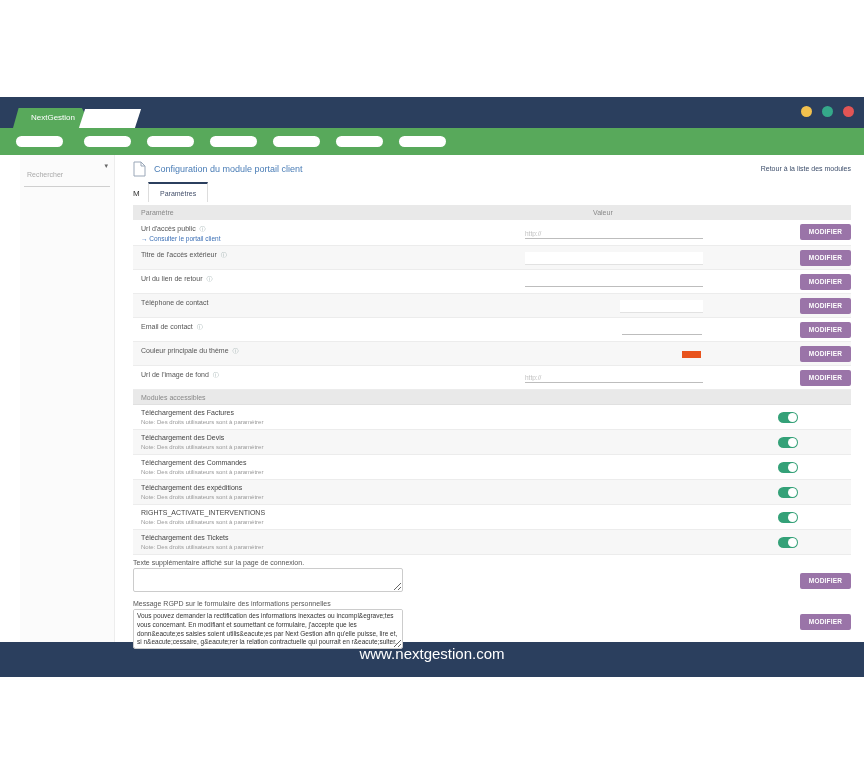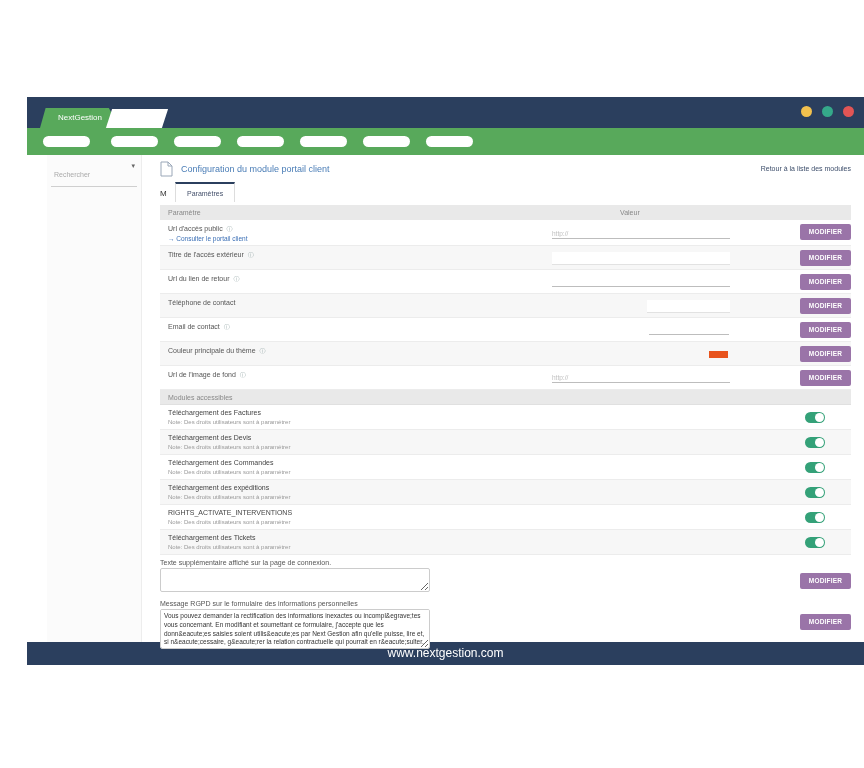--- a/index.html
+++ b/index.html
@@ -1,17 +1,17 @@
 <!DOCTYPE html>
 <html><head>
 <meta charset="utf-8">
 <style>
   * { margin:0; padding:0; box-sizing:border-box; }
   html,body { width:864px; height:768px; background:#ffffff; font-family:"Liberation Sans", sans-serif; overflow:hidden; }
-  .mockup { position:absolute; top:97px; left:0; width:864px;padding-left:27px; }
+  .mockup { position:absolute; top:97px; left:0; width:864px; }
 
   
   .topbar { height:31px; background:#2b3f5e; position:relative; }
   .brand-tab { position:absolute; left:13px; top:11px; width:80px; height:20px; background:#58a95b;
     clip-path:polygon(7% 0, 86% 0, 100% 100%, 0 100%); color:#fff; font-size:8px; line-height:20px; text-align:center; }
   .white-shape { position:absolute; left:82px; top:12px; width:56px; height:19px; background:#fff; transform:skewX(-18deg); }
   .dots { position:absolute; right:10px; top:9px; display:flex; gap:10px; }
   .dot { width:11px; height:11px; border-radius:50%; }
 
   
@@ -74,21 +74,21 @@
   .toggle.on .knob { left:auto; right:1px; }
 
   .free-section { position:relative; margin-top:4px; }
   .free-label { font-size:7px; color:#555; margin:3px 0 2px 0; }
   .free-ta { width:270px; border:1px solid #ccc; border-radius:2px; font-size:6.5px; color:#333;
     font-family:"Liberation Sans",sans-serif; resize:vertical; padding:2px 3px; line-height:1.35; outline:none; }
   .ta-small { height:24px; }
   .ta-big { height:40px; }
   .free-section .modify-btn { top:14px; }
 
-  .footer { height:23px; background:#2b3f5e; color:#fff; text-align:center; line-height:23px; font-size:12px; }
+  .footer { height:35px; background:#2b3f5e; color:#fff; text-align:center; line-height:23px; font-size:15px; }
 </style>
 </head>
 <body>
 
 <div class="mockup">
 
   <div class="topbar">
     <div class="brand-tab">NextGestion</div>
     <div class="white-shape"></div>
     <div class="dots">

